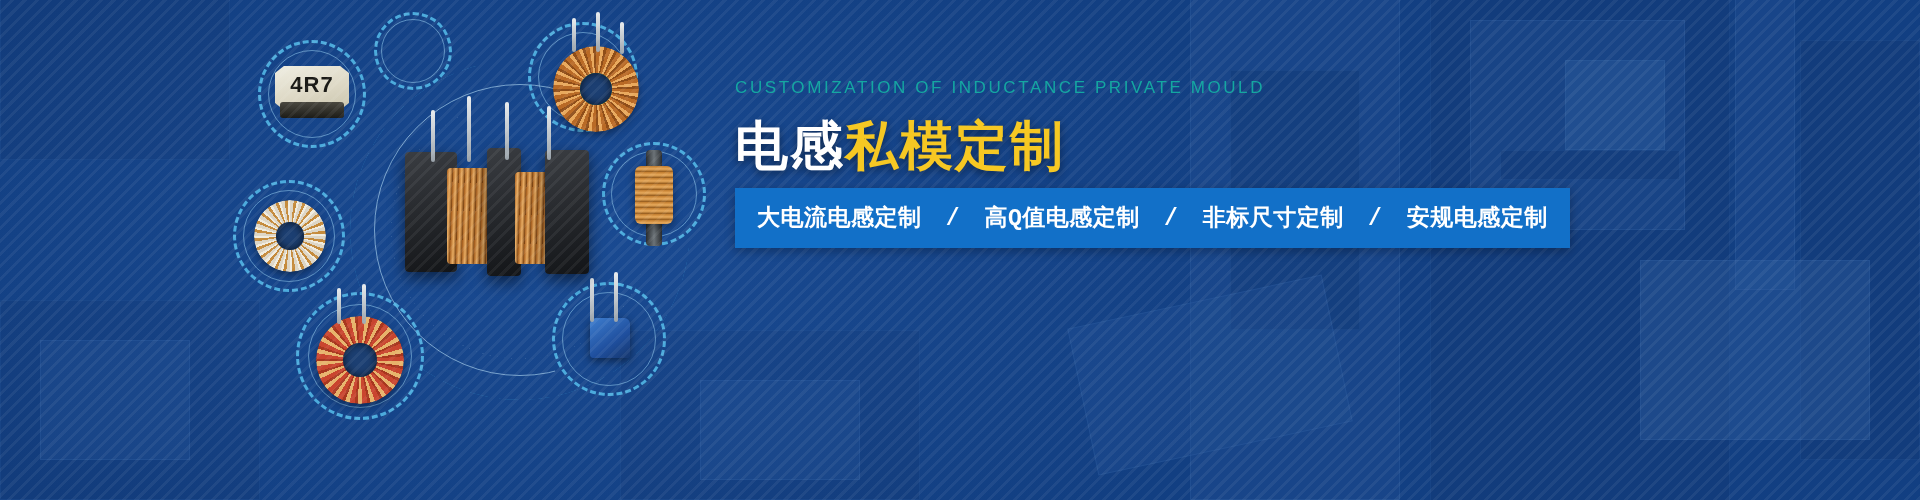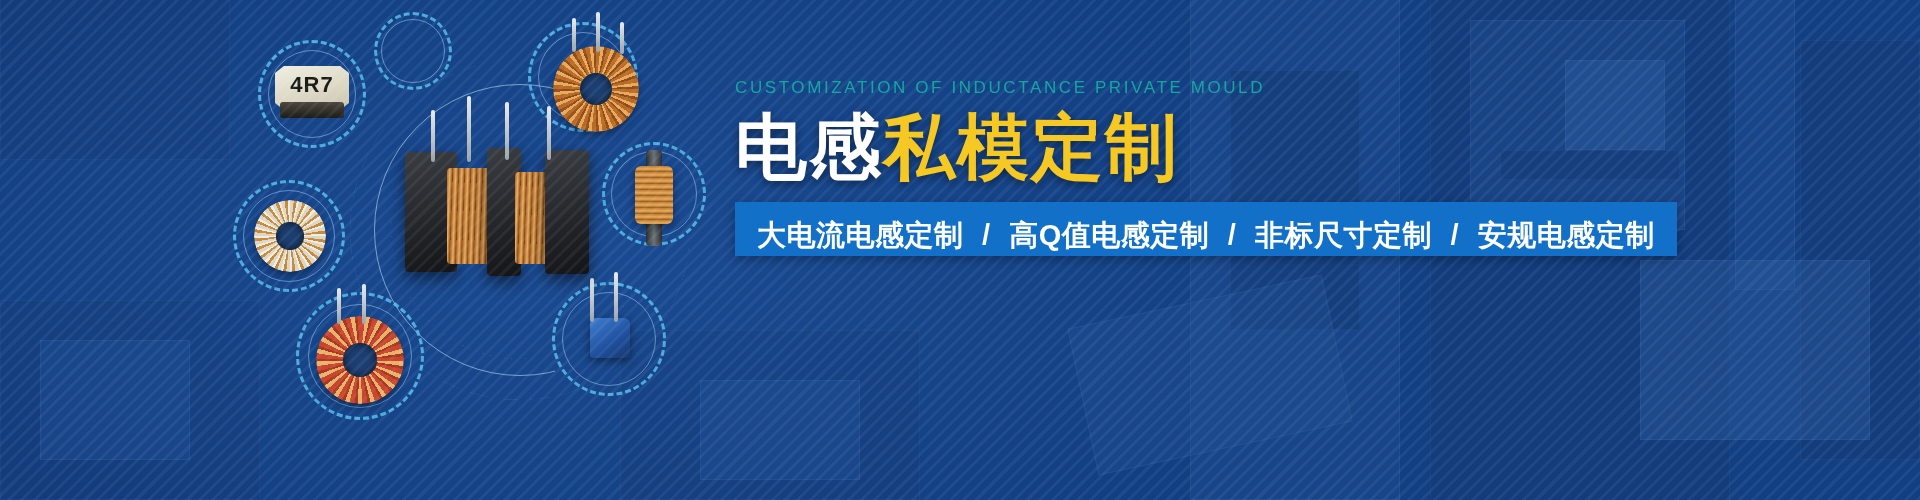--- a/index.html
+++ b/index.html
@@ -214,38 +214,39 @@
   }
 
   
   .textwrap{ position:absolute; left:735px; top:78px; width:740px; }
 
   .eng{
     font-size:17px; letter-spacing:2.6px; color:#14b8a6;
     font-weight:400; white-space:nowrap; opacity:.85;
   }
   .headline{
-    margin-top:12px;
-    font-size:72px; font-weight:800; letter-spacing:2px; line-height:1.08;
+    margin-top:19px;
+    font-size:53px; font-weight:800; letter-spacing:2px; line-height:1.08;
     white-space:nowrap;
-    font-family:Liberation Serif, serif;
+    font-family:Liberation Sans, sans-serif;
   }
   .headline .w{ color:#ffffff; text-shadow:0 3px 8px rgba(0,0,0,.45); }
   .headline .y{ color:#f6c823; text-shadow:0 3px 8px rgba(0,0,0,.45); }
 
   .bar{
     margin-top:14px;
     display:inline-block;
     background:#1270c8;
     color:#ffffff;
-    font-size:29px; font-weight:700;
-    padding:14px 22px 0 22px;
+    font-size:23px; font-weight:700;
+    padding:14px 22px 15px 22px;
     white-space:nowrap;
     letter-spacing:.5px;
     box-shadow:0 3px 10px rgba(0,0,0,.28);
+    font-family:Liberation Mono, monospace;
   }
   .bar .sep{ color:#ffffff; padding:0 10px; font-weight:600; }
 
   .tagline{
     margin-top:24px;
     font-size:21px; color:#ffffff; font-weight:700;
     letter-spacing:.6px; white-space:nowrap;
     text-shadow:0 2px 6px rgba(0,0,0,.5);
   }
 </style>

